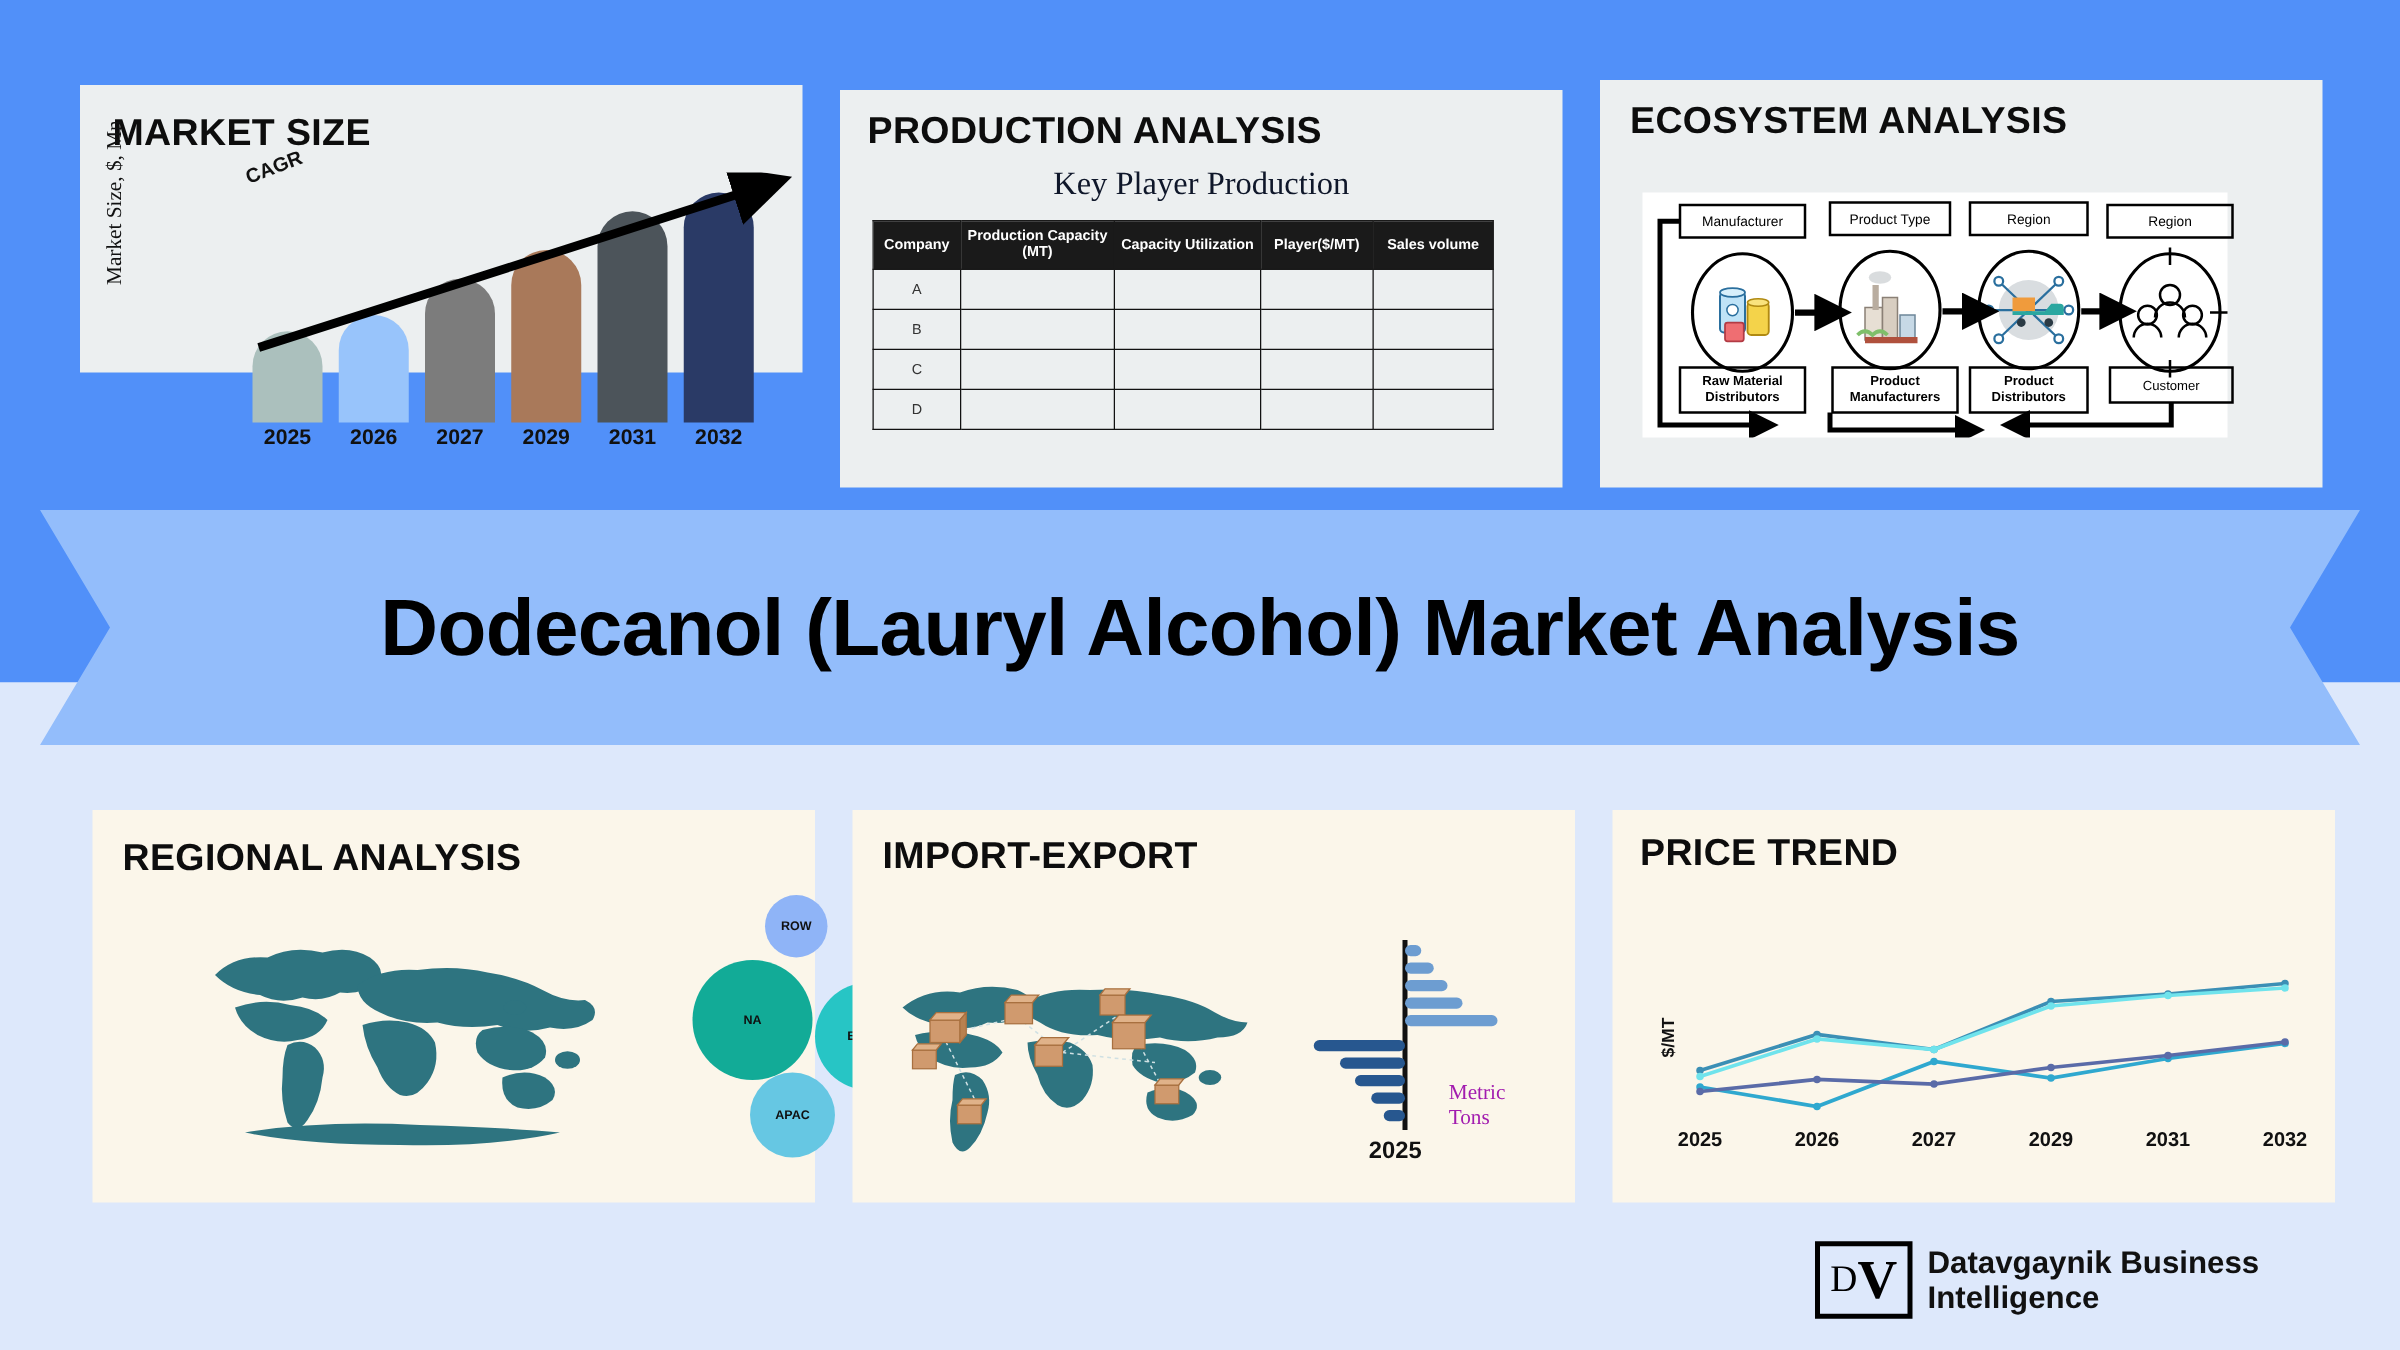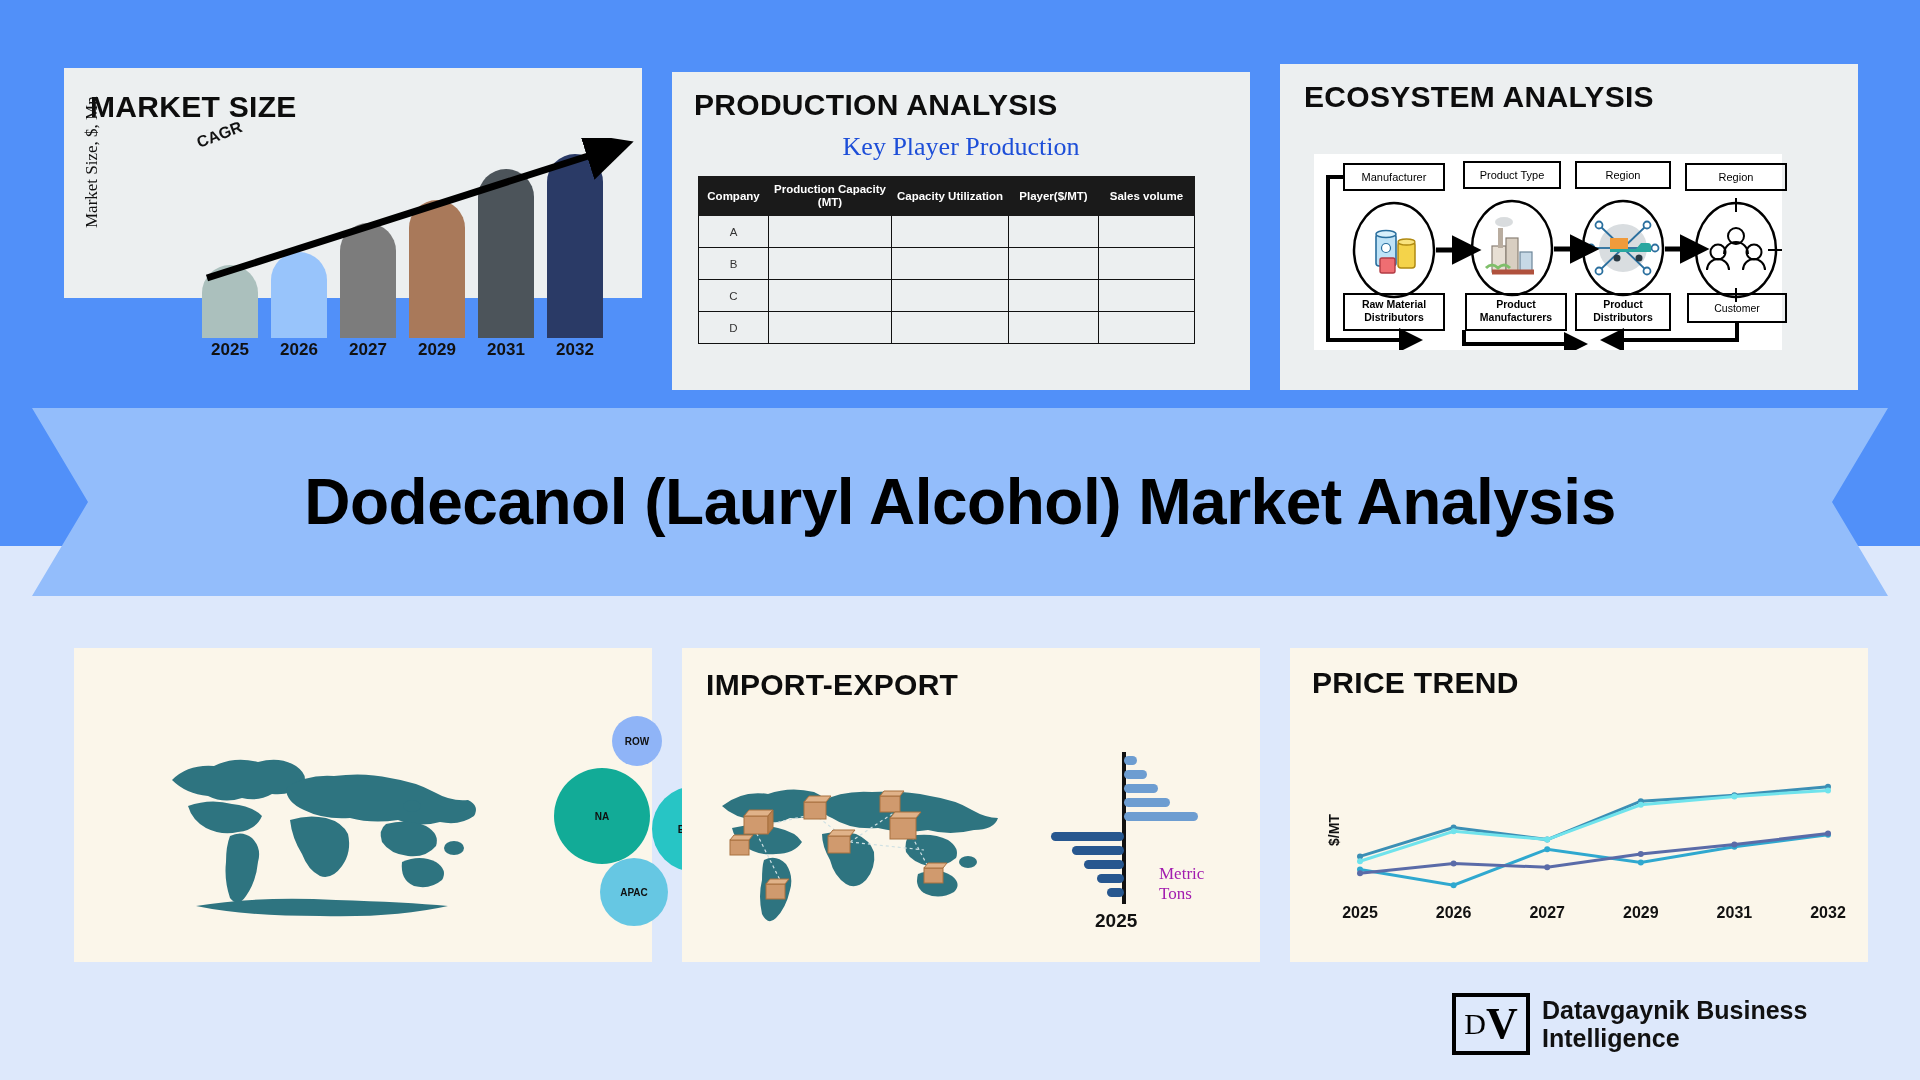--- a/index.html
+++ b/index.html
@@ -22,21 +22,21 @@
   .panel-top {
     position:absolute; background:#eceff0; z-index:3;
   }
   .panel-bottom {
     position:absolute; background:#fbf6ea; z-index:3;
   }
   .p-title {
     font-weight:bold; color:#0d0d0d; letter-spacing:0.3px;
   }
   .p-sub {
-    font-family:"Liberation Serif", serif; color:#1d4ed8; text-align:center;
+    font-family:"Liberation Serif", serif; color:#0f172a; text-align:center;
   }
 
   
   #market-size { left:64px; top:68px; width:578px; height:230px; }
   #market-size .p-title { position:absolute; left:26px; top:22px; font-size:30px; }
   .ms-ylabel {
     position:absolute; left:18px; top:160px;
     font-family:"Liberation Serif", serif; font-size:17px; color:#111;
     transform:rotate(-90deg); transform-origin:left top; white-space:nowrap;
   }
@@ -355,20 +355,21 @@
       </g>
     </svg>
   </div>
 </div>
 
 <div class="banner">
   <div class="banner-text">Dodecanol (Lauryl Alcohol) Market Analysis</div>
 </div>
 
 <div class="panel-bottom" id="regional">
+  <div class="p-title">REGIONAL ANALYSIS</div>
   <div class="worldmap">
     <svg width="340" height="200" viewBox="0 0 340 200">
       <g fill="#2e7480">
         <path d="M18,52 q16,-16 42,-14 q20,-10 44,-4 q22,-6 38,4 q14,10 6,20 q-12,10 -30,8 q-14,8 -30,4 q-18,6 -34,-2 q-22,-2 -36,-16 z"></path>
         <path d="M34,78 q22,-8 44,-2 q20,2 30,12 q-6,14 -24,16 q-16,4 -32,-4 q-14,-8 -18,-22 z"></path>
         <path d="M76,108 q12,-6 22,2 q10,10 6,24 q-2,20 -12,34 q-8,12 -16,2 q-6,-18 -4,-36 q0,-16 4,-26 z"></path>
         <path d="M132,60 q20,-14 48,-12 q30,-4 56,2 q26,4 44,14 q18,10 34,8 q12,6 6,16 q-14,10 -34,6 q-22,6 -42,-2 q-26,4 -48,-2 q-26,2 -46,-8 q-18,-8 -18,-22 z"></path>
         <path d="M136,92 q18,-6 36,-2 q16,4 22,16 q4,18 -6,32 q-10,14 -22,10 q-12,-6 -18,-22 q-10,-16 -12,-34 z"></path>
         <path d="M232,96 q22,-6 40,2 q14,8 10,20 q-10,12 -28,10 q-18,-2 -26,-14 q-4,-12 4,-18 z"></path>
         <path d="M248,134 q18,-8 34,0 q12,8 6,18 q-12,10 -28,6 q-14,-6 -12,-24 z"></path>

